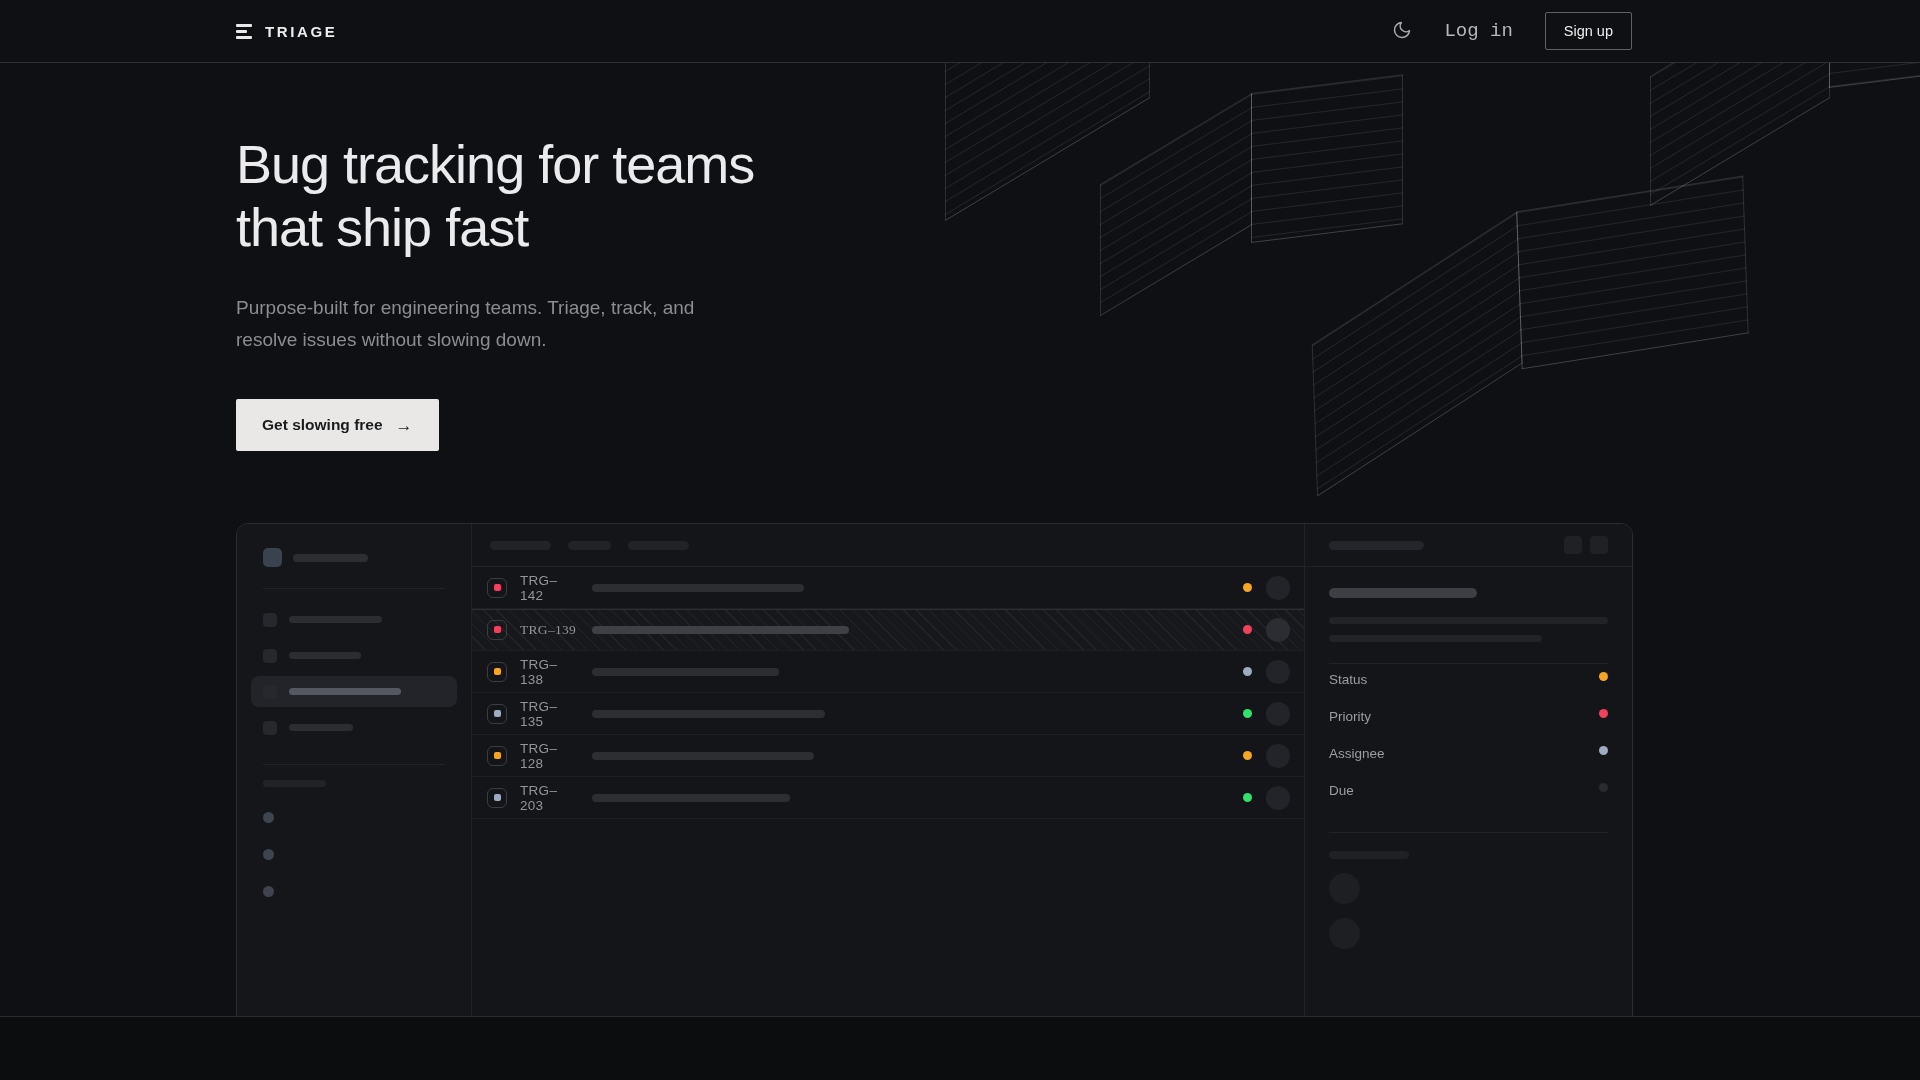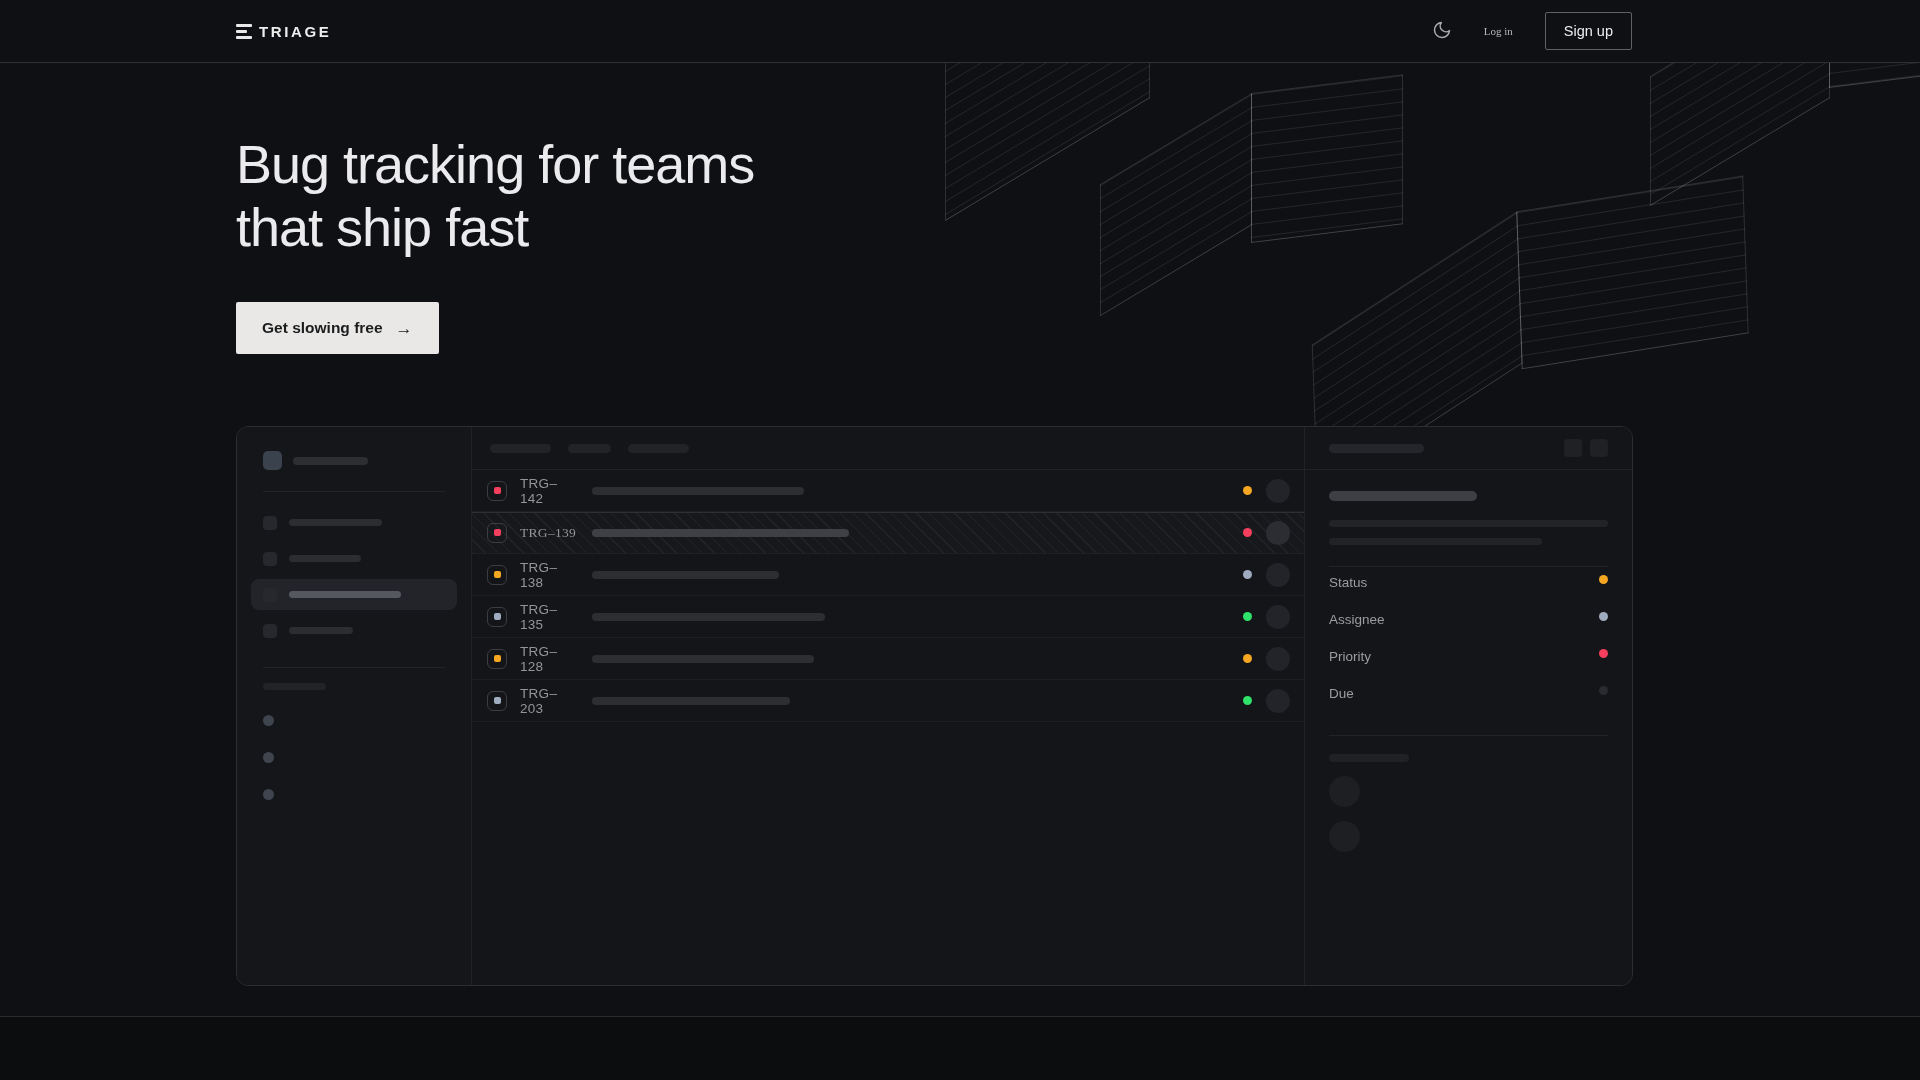--- a/index.html
+++ b/index.html
@@ -7,30 +7,30 @@
   body {
     background:#0f1013;
     font-family:"Liberation Sans", sans-serif;
     color:#ececee;
   }
   .container { width:1396px; margin-left:236px; }
 
   
   .nav { height:63px; border-bottom:1px solid #2f3034; display:flex; align-items:center; background:#0f1013; position:relative; z-index:5; }
   .nav-inner { display:flex; align-items:center; justify-content:space-between; }
-  .logo { display:flex; align-items:center; gap:7px; cursor:pointer; }
+  .logo { display:flex; align-items:center; gap:13px; cursor:pointer; }
   .logo-bars { display:flex; flex-direction:column; gap:3px; width:16px; }
   .logo-bars span { height:3px; background:#e9e9ea; border-radius:1px; display:block; }
   .logo-bars span:nth-child(1){ width:16px; }
   .logo-bars span:nth-child(2){ width:11px; }
   .logo-bars span:nth-child(3){ width:16px; }
   .brand { font-size:15px; font-weight:700; letter-spacing:2.6px; color:#ededee; }
   .nav-right { display:flex; align-items:center; gap:32px; }
   .moon-btn { background:none; border:none; cursor:pointer; display:flex; align-items:center; }
-  .login { font-size:11px; color:#b6b7ba; background:none; border:none; cursor:pointer; font-family:Liberation Serif, serif; }
+  .login { font-size:19px; color:#b6b7ba; background:none; border:none; cursor:pointer; font-family:Liberation Mono, monospace; }
   .signup { font-size:14.5px; color:#ededee; background:transparent; border:1px solid #606165; border-radius:2px; padding:10px 18px; cursor:pointer; font-family:inherit; }
 
   
   .hero { position:relative; height:953px; overflow:hidden; background:#0f1013; }
   .hero-copy { position:relative; z-index:3; padding-top:70px; }
   h1 { font-size:54px; line-height:1.16; font-weight:500; letter-spacing:-1px; color:#ebebed; }
   .subtitle { margin-top:34px; font-size:19px; line-height:1.66; color:#8b8d91; max-width:478px; }
   .cta { margin-top:44px; display:inline-flex; align-items:center; gap:13px; height:52px; padding:0 26px;
          background:#e9e8e6; color:#1b1c1e; font-size:15.5px; font-weight:700; border:none; border-radius:2px;
          cursor:pointer; font-family:inherit; }
@@ -155,20 +155,21 @@
         <div class="sp r"></div>
       </div>
     <div class="slab slab-d">
         <div class="sp l"></div>
         <div class="sp r"></div>
       </div>
   </div>
 
   <div class="container hero-copy">
     <h1><span>Bug tracking for teams</span><br><span>that ship fast</span></h1>
+    <p class="subtitle">Purpose-built for engineering teams. Triage, track, and resolve issues without slowing down.</p>
     <button class="cta">
       <span>Get slowing free</span>
       <span class="arrow">→</span>
     </button>
   </div>
 
   <div class="container">
     <div class="mock">
 
       <div class="side">
@@ -280,26 +281,26 @@
           <div class="ptitle"></div>
           <div class="pline1"></div>
           <div class="pline2"></div>
           <div class="pdiv"></div>
           <div class="fields" id="detail-fields">
               <div class="field">
                 <div class="flabel">Status</div>
                 <div class="fdot" style="background: rgb(245, 166, 35);"></div>
               </div>
               <div class="field">
+                <div class="flabel">Priority</div>
+                <div class="fdot" style="background: rgb(244, 63, 94);"></div>
+              </div>
+              <div class="field">
                 <div class="flabel">Assignee</div>
                 <div class="fdot" style="background: rgb(159, 171, 191);"></div>
-              </div>
-              <div class="field">
-                <div class="flabel">Priority</div>
-                <div class="fdot" style="background: rgb(244, 63, 94);"></div>
               </div>
               <div class="field">
                 <div class="flabel">Due</div>
                 <div class="fdot" style="background: rgb(42, 43, 48);"></div>
               </div>
             </div>
           <div class="pdiv" style="margin-top:12px;"></div>
           <div class="ppill"></div>
           <div class="pcircle"></div>
           <div class="pcircle"></div>

